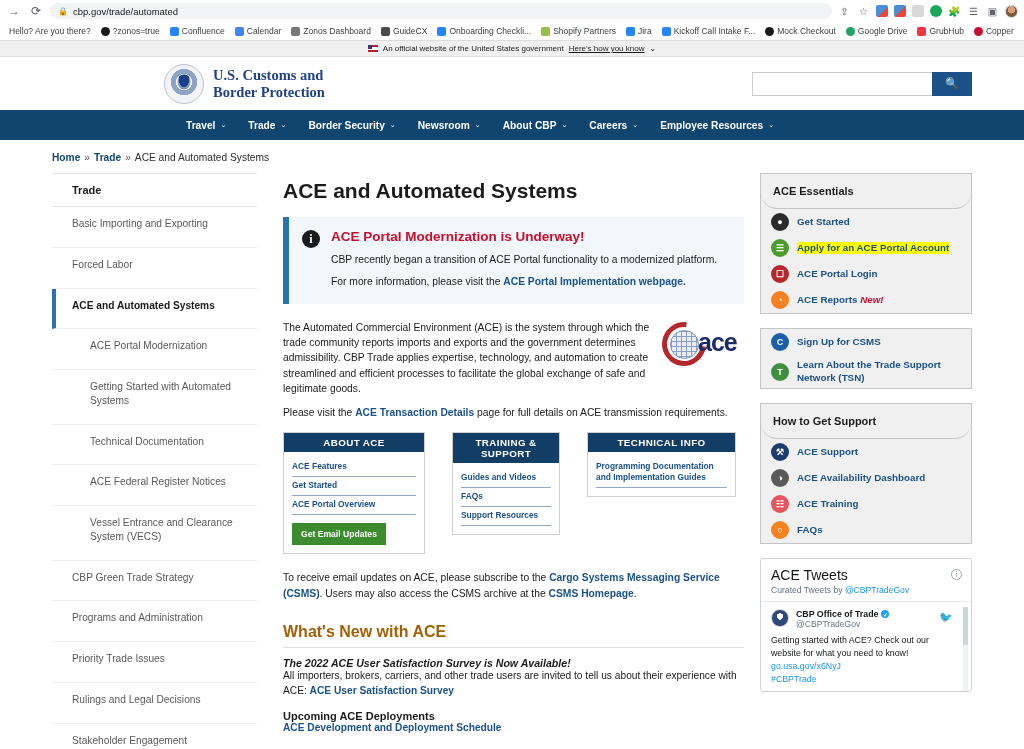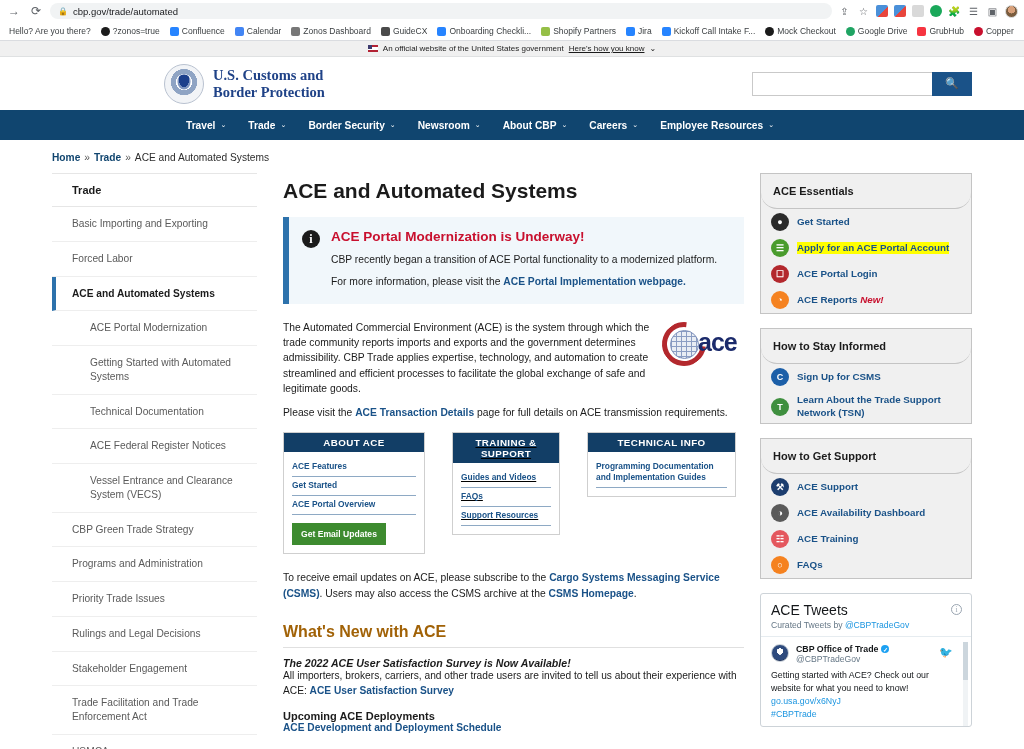--- a/index.html
+++ b/index.html
@@ -118,21 +118,21 @@
   
   .page-body { display:flex; padding:0 52px; gap:0; align-items:flex-start; }
 
   
   .lnav { width:215px; flex:0 0 215px; padding-right:10px; }
   .lnav-head {
     font-size:11px; font-weight:700; color:#1b1b1b; padding:10px 0 10px 20px;
     border-top:1px solid #e6e6e6; border-bottom:1px solid #e6e6e6;
   }
   .lnav-item {
-    font-size:10.2px; color:#5a5a5a; padding:10px 4px 10px 20px;
+    font-size:10.2px; color:#5a5a5a; padding:10px 4px 16px 20px;
     border-bottom:1px solid #eeeeee; cursor:pointer; line-height:1.35;
   }
   .lnav-item.l2 { padding-left:38px; }
   .lnav-item.current {
     font-weight:700; color:#1b1b1b; border-left:4px solid #2d72ac; padding-left:16px;
   }
 
   
   .main { flex:1 1 auto; padding:0 16px 0 16px; min-width:0; }
   .page-title { font-size:21px; font-weight:700; color:#1b1b1b; margin:6px 0 14px; }
@@ -182,21 +182,21 @@
   }
   .card-body { padding:6px 8px 8px; }
   .card-link {
     font-size:8.4px; font-weight:700; color:#1a5288; text-decoration:none;
     display:block; padding:3px 0 4px; border-bottom:1.5px solid #8ea9c4; line-height:1.3;
   }
   .btn-green {
     display:inline-block; margin-top:8px; background:#3d8b2f; color:#ffffff;
     font-size:8.6px; font-weight:700; padding:6px 9px; text-decoration:none; cursor:pointer;
   }
-  .c1 { width:142px; } .c2 { width:108px;text-decoration:underline; } .c3 { width:149px; }
+  .c1 { width:142px; } .c2 { width:108px; } .c3 { width:149px; }
 
   .csms { font-size:10.3px; color:#1b1b1b; line-height:1.5; margin-bottom:22px; }
   .csms a { color:#1a5288; font-weight:700; text-decoration:none; }
 
   .h2 { font-size:16px; font-weight:700; color:#a16207; margin-bottom:6px; }
   .rule { height:1px; background:#e0e0e0; margin-bottom:9px; }
   .news-it { font-size:10.6px; font-weight:700; font-style:italic; color:#1b1b1b; }
   .news-b { font-size:10.2px; color:#1b1b1b; line-height:1.45; }
   .news-b a { color:#1a5288; font-weight:700; text-decoration:none; }
   .news-h { font-size:11px; font-weight:700; color:#1b1b1b; margin-top:11px; }
@@ -495,21 +495,20 @@
               <span class="ricon" style="background: rgb(179, 40, 45);">☐</span>
               <span class="lbl"><span>ACE Portal Login</span></span>
             </a>
             <a class="rlink" href="#">
               <span class="ricon" style="background: rgb(245, 130, 32);">◔</span>
               <span class="lbl"><span>ACE Reports</span> <span class="new">New!</span></span>
             </a>
           </div>
         </div>
         <div class="panel">
-          <div class="panel-head">How to Stay Informed</div>
           <div class="panel-body">
             <a class="rlink" href="#">
               <span class="ricon" style="background: rgb(28, 95, 168);">C</span>
               <span class="lbl"><span>Sign Up for CSMS</span></span>
             </a>
             <a class="rlink" href="#">
               <span class="ricon" style="background: rgb(63, 143, 63);">T</span>
               <span class="lbl"><span>Learn About the Trade Support Network (TSN)</span></span>
             </a>
           </div>

